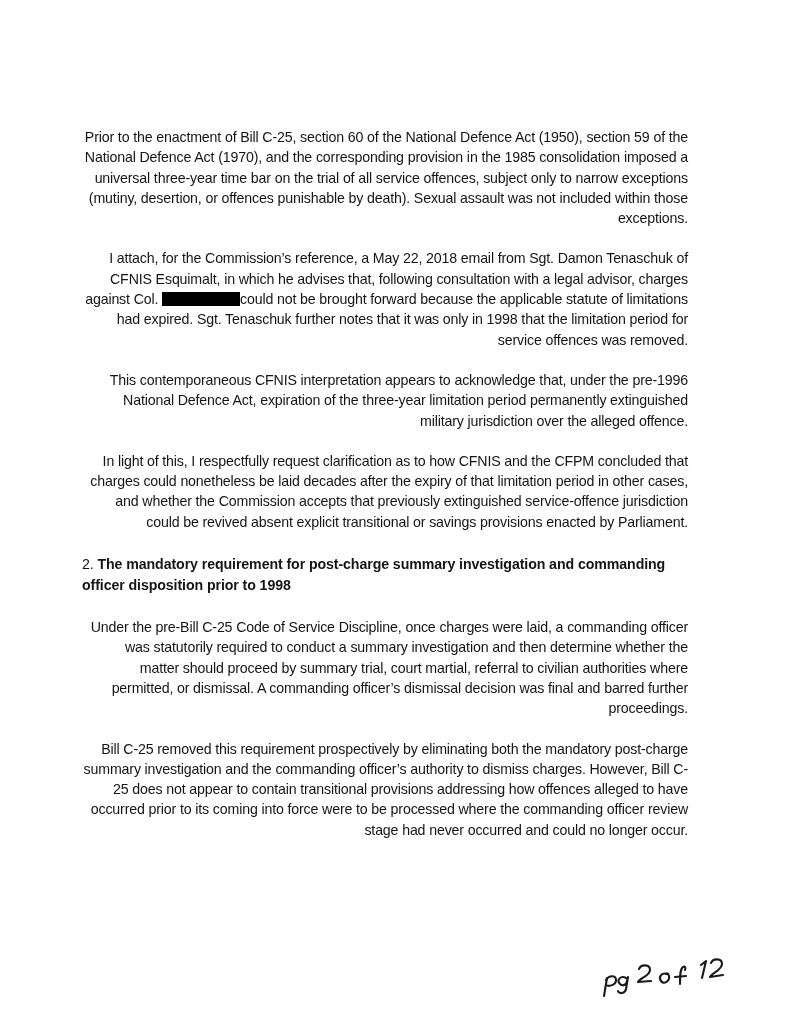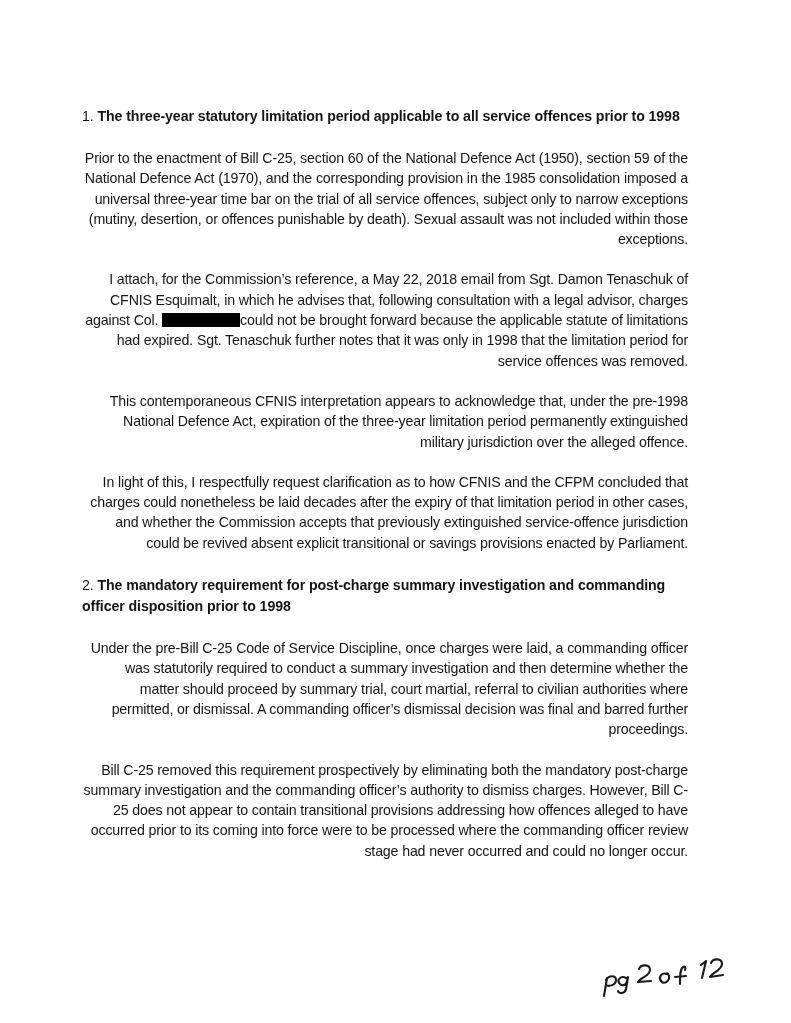--- a/index.html
+++ b/index.html
@@ -61,33 +61,32 @@
     height: 48px;
   }
   .handwriting svg { display: block; }
 </style>
 </head>
 <body>
 
 <div class="page">
   <div class="content">
 
-    <p class="heading"><span class="num">1.</span> <span class="htext">The three-year statutory limitation period applicable to all service offences prior to 1998</span></p>
 
     <div class="gap-after-heading"></div>
 
     <p class="para">Prior to the enactment of Bill C-25, section 60 of the National Defence Act (1950), section 59 of the National Defence Act (1970), and the corresponding provision in the 1985 consolidation imposed a universal three-year time bar on the trial of all service offences, subject only to narrow exceptions (mutiny, desertion, or offences punishable by death). Sexual assault was not included within those exceptions.</p>
 
     <div class="gap-between-paras"></div>
 
     <p class="para"><span>I attach, for the Commission’s reference, a May 22, 2018 email from Sgt. Damon Tenaschuk of CFNIS Esquimalt, in which he advises that, following consultation with a legal advisor, charges against Col. </span><span class="redaction"></span><span>could not be brought forward because the applicable statute of limitations had expired. Sgt. Tenaschuk further notes that it was only in 1998 that the limitation period for service offences was removed.</span></p>
 
     <div class="gap-between-paras"></div>
 
-    <p class="para">This contemporaneous CFNIS interpretation appears to acknowledge that, under the pre-1998 National Defence Act, expiration of the three-year limitation period permanently extinguished military jurisdiction over the alleged offence.</p>
+    <p class="para">This contemporaneous CFNIS interpretation appears to acknowledge that, under the pre-1996 National Defence Act, expiration of the three-year limitation period permanently extinguished military jurisdiction over the alleged offence.</p>
 
     <div class="gap-between-paras"></div>
 
     <p class="para">In light of this, I respectfully request clarification as to how CFNIS and the CFPM concluded that charges could nonetheless be laid decades after the expiry of that limitation period in other cases, and whether the Commission accepts that previously extinguished service-offence jurisdiction could be revived absent explicit transitional or savings provisions enacted by Parliament.</p>
 
     <div class="gap-before-heading"></div>
 
     <p class="heading"><span class="num">2.</span> <span class="htext">The mandatory requirement for post-charge summary investigation and commanding officer disposition prior to 1998</span></p>
 
     <div class="gap-after-heading"></div>

